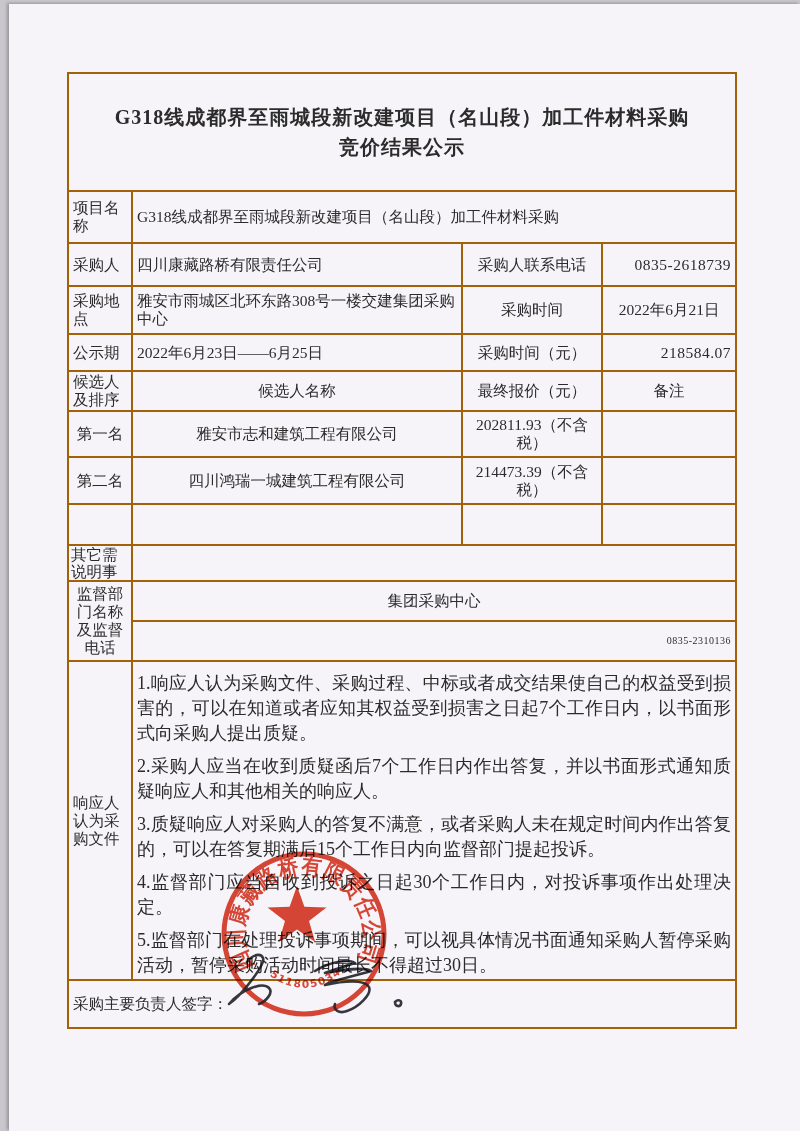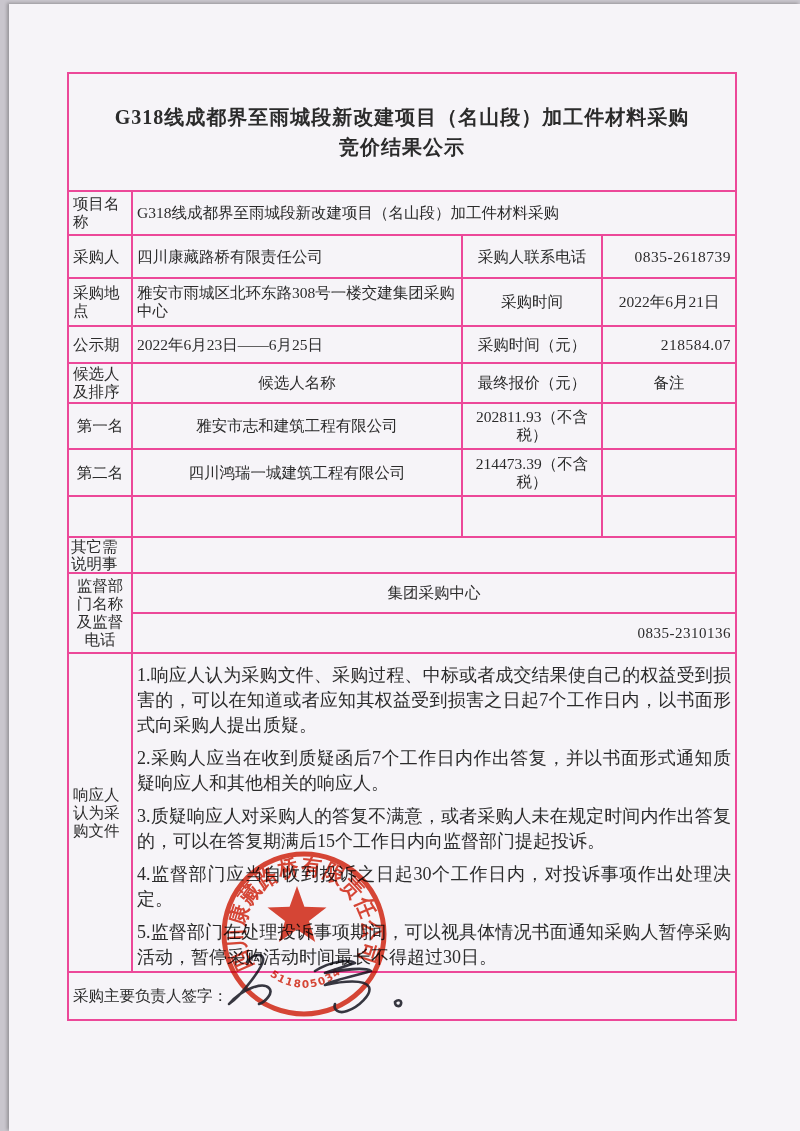--- a/index.html
+++ b/index.html
@@ -13,31 +13,31 @@
     position:absolute;left:9px;top:4px;width:791px;height:1127px;
     background:#f6f4f8;
     box-shadow:-2px -1px 3px rgba(0,0,0,.25);
   }
   table.doc{
     position:absolute;left:58px;top:68px;width:668px;
     border-collapse:collapse;table-layout:fixed;
     background:transparent;
   }
   table.doc td{
-    border:2px solid #ec4899;
+    border:2px solid #a16207;
     padding:1px 4px;
     font-size:15.5px;
     line-height:18px;
     vertical-align:middle;
     overflow:hidden;
   }
   col.c1{width:64px;} col.c2{width:330px;} col.c3{width:140px;} col.c4{width:134px;}
 
   tr.r-title{height:118px;}
-  tr.r-project{height:44px;border-radius:8px;}
+  tr.r-project{height:52px;border-radius:8px;}
   tr.r-purchaser{height:43px;}
   tr.r-location{height:48px;}
   tr.r-publicity{height:37px;}
   tr.r-candhead{height:35px;}
   tr.r-first{height:46px;}
   tr.r-second{height:47px;}
   tr.r-empty{height:41px;}
   tr.r-other{height:34px;}
   tr.r-sup{height:40px;}
   tr.r-objection{height:291px;}
@@ -144,21 +144,21 @@
         <div class="other-clip">其它需说明事项</div>
       </td>
       <td colspan="3"></td>
     </tr>
 
     <tr class="r-sup">
       <td class="label label-center" rowspan="2">监督部门名称及监督电话</td>
       <td colspan="3" class="center">集团采购中心</td>
     </tr>
     <tr class="r-sup">
-      <td colspan="3" class="center num" style="font-size:15px;">0835-2310136</td>
+      <td colspan="3" class="center num" style="font-size:10px;">0835-2310136</td>
     </tr>
 
     <tr class="r-objection">
       <td class="label">响应人认为采购文件</td>
       <td colspan="3" class="objection-cell">
         <div class="objection-text">
           <div>1.响应人认为采购文件、采购过程、中标或者成交结果使自己的权益受到损害的，可以在知道或者应知其权益受到损害之日起7个工作日内，以书面形式向采购人提出质疑。</div>
           <div>2.采购人应当在收到质疑函后7个工作日内作出答复，并以书面形式通知质疑响应人和其他相关的响应人。</div>
           <div>3.质疑响应人对采购人的答复不满意，或者采购人未在规定时间内作出答复的，可以在答复期满后15个工作日内向监督部门提起投诉。</div>
           <div>4.监督部门应当自收到投诉之日起30个工作日内，对投诉事项作出处理决定。</div>

